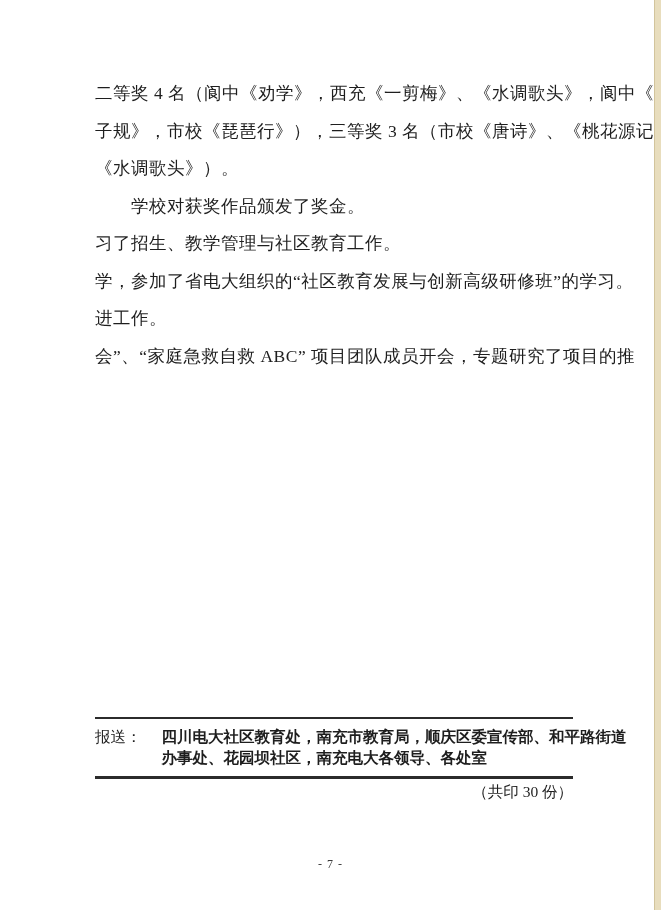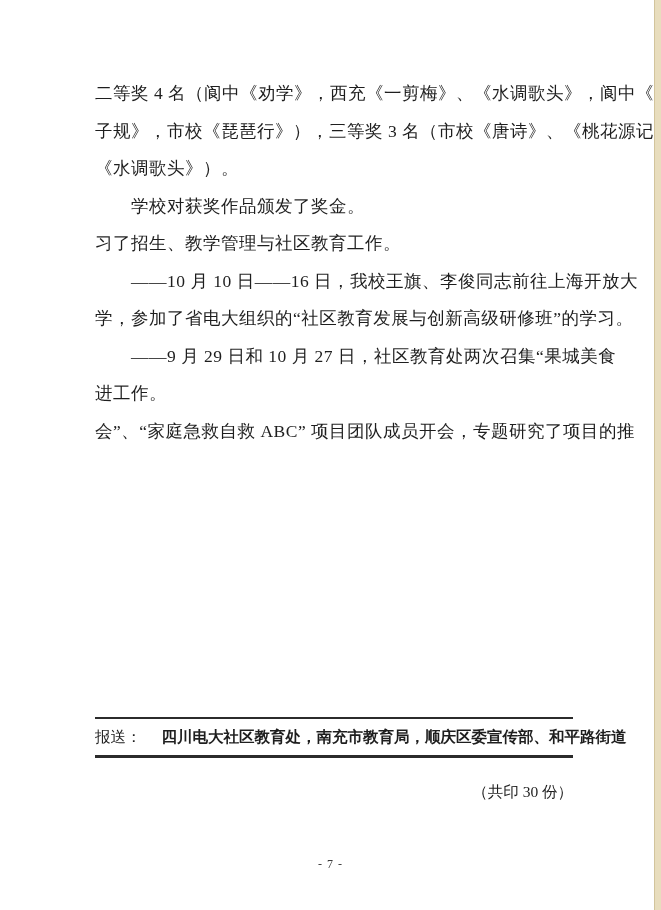--- a/index.html
+++ b/index.html
@@ -83,32 +83,31 @@
 <body>
 
 <div class="page">
 
   <div class="content">
     <div class="body-line">二等奖 4 名（阆中《劝学》，西充《一剪梅》、《水调歌头》，阆中《弟</div>
     <div class="body-line">子规》，市校《琵琶行》），三等奖 3 名（市校《唐诗》、《桃花源记》、</div>
     <div class="body-line">《水调歌头》）。</div>
     <div class="body-line indent">学校对获奖作品颁发了奖金。</div>
     <div class="body-line">习了招生、教学管理与社区教育工作。</div>
-    <div class="body-line indent">——10 月 10 日——16 日，我校王旗、李俊同志前往上海开放大</div>
     <div class="body-line">学，参加了省电大组织的“社区教育发展与创新高级研修班”的学习。</div>
-    <div class="body-line indent">——9 月 29 日和 10 月 27 日，社区教育处两次召集“果城美食</div>
     <div class="body-line">进工作。</div>
     <div class="body-line">会”、“家庭急救自救 ABC” 项目团队成员开会，专题研究了项目的推</div>
   </div>
 
   <div class="distribution">
     <div class="dist-flex">
       <span class="dist-label">报送：</span>
       <div class="dist-lines">
         <div class="dist-line">四川电大社区教育处，南充市教育局，顺庆区委宣传部、和平路街道</div>
+        <div class="dist-line">办事处、花园坝社区，南充电大各领导、各处室</div>
       </div>
     </div>
   </div>
 
   <div class="copies-note">（共印 30 份）</div>
 
   <div class="page-number">- 7 -</div>
 
   <div class="edge-strip"></div>
 

